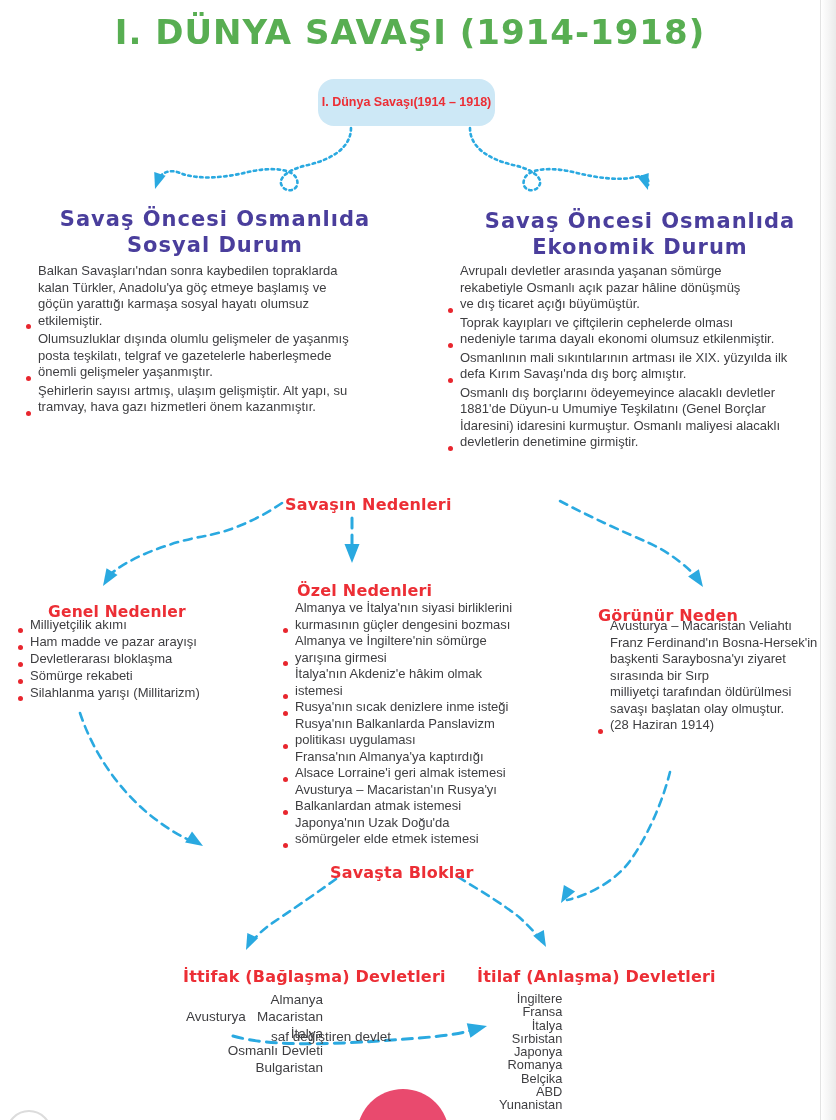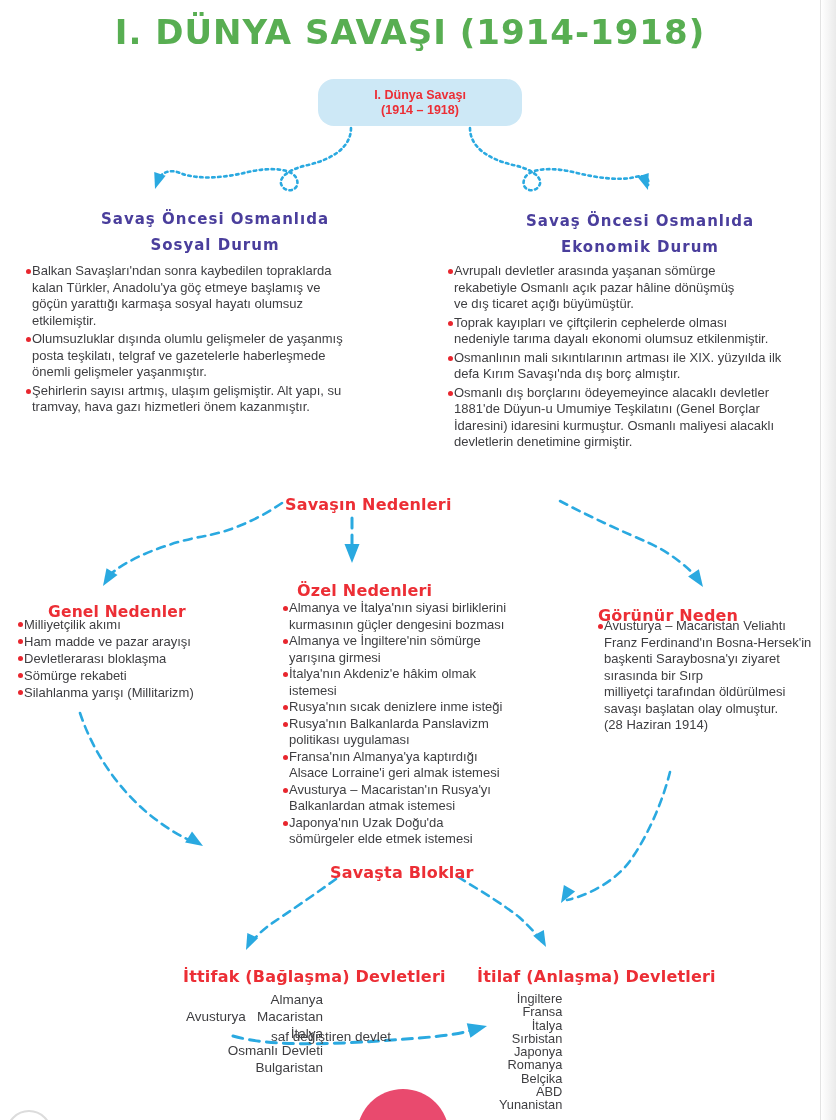--- a/index.html
+++ b/index.html
@@ -17,40 +17,40 @@
   .page{
     position:relative;width:836px;height:1120px;background:#ffffff;
     overflow:hidden;font-family:"Liberation Sans",sans-serif;color:var(--body_text);padding-left:32px;
   }
   .title{
     position:absolute;top:12px;left:0;width:820px;text-align:center;
     font-size:34px;font-weight:bold;letter-spacing:1px;color:var(--title_green);
     font-family:"DejaVu Sans",sans-serif;
   }
   .root-box{
-    position:absolute;left:318px;top:79px;width:204px;height:47px;
+    position:absolute;left:318px;top:79px;width:177px;height:47px;
     background:var(--box_fill);border-radius:16px;
-    display:flex;flex-direction:column;justify-content:center;align-items:center;
+    display:flex;flex-direction:row;justify-content:center;align-items:center;
   }
   .root-box div{
     color:var(--heading_red);font-weight:bold;font-size:12.5px;line-height:15px;
   }
   .purple-heading{
     position:absolute;text-align:center;color:var(--heading_purple);
-    font-weight:bold;font-size:15px;line-height:26px;letter-spacing:1px;
+    font-weight:bold;font-size:21px;line-height:26px;letter-spacing:1px;
     font-family:"DejaVu Sans",sans-serif;
   }
   .purple-heading.social{left:15px;top:206px;width:400px;}
   .purple-heading.economic{left:440px;top:208px;width:400px;}
   .red-heading{
     position:absolute;color:var(--heading_red);font-weight:bold;font-size:16px;
     font-family:"DejaVu Sans",sans-serif;letter-spacing:0.2px;white-space:nowrap;margin-top:7px;
   }
   .bullets{position:absolute;}
-  .bullet{display:flex;gap:1px;margin-bottom:2px;}
+  .bullet{display:flex;gap:7px;margin-bottom:2px;align-items:flex-end;}
   .dot{flex:none;width:5px;height:5px;border-radius:50%;background:var(--bullet_red);margin-top:6px;}
   .txt{white-space:pre-line;font-size:13px;line-height:16.5px;color:var(--body_text);}
   .bullets.social-b{left:26px;top:263px;width:405px;}
   .bullets.economic-b{left:448px;top:263px;width:388px;}
   .bullets.genel-b{left:18px;top:616px;width:260px;}
   .bullets.genel-b .txt{line-height:17px;}
   .bullets.genel-b .bullet{margin-bottom:0;}
   .bullets.ozel-b{left:283px;top:600px;width:315px;}
   .bullets.ozel-b .bullet{margin-bottom:0;}
   .bullets.gorunur-b{left:598px;top:618px;width:242px;}

